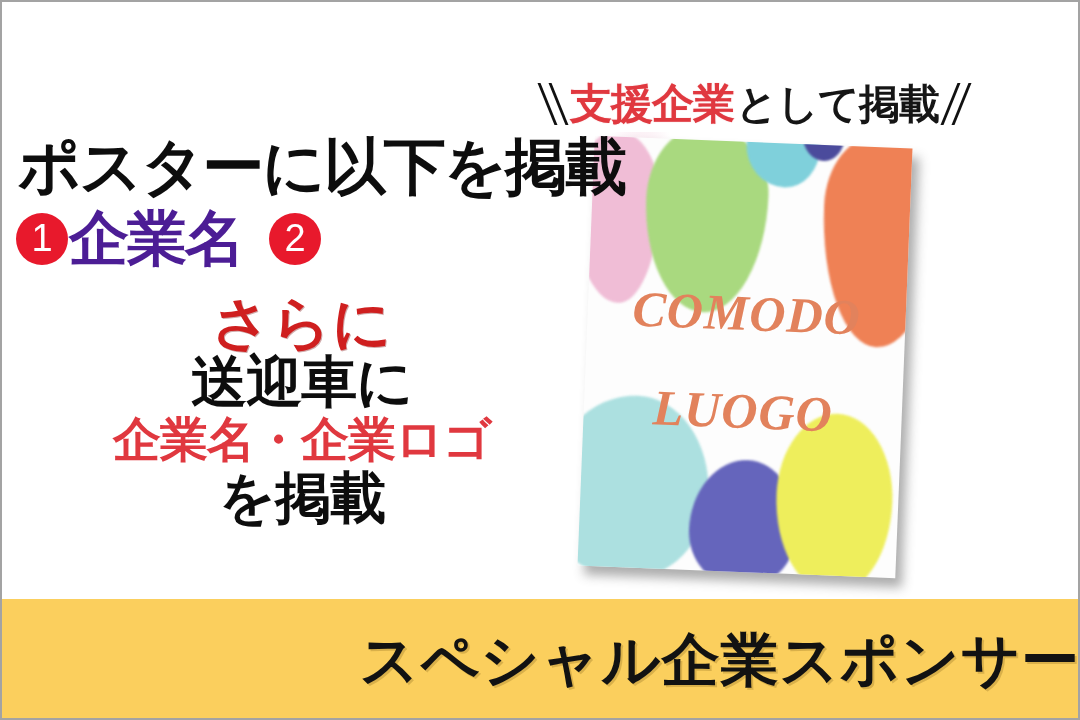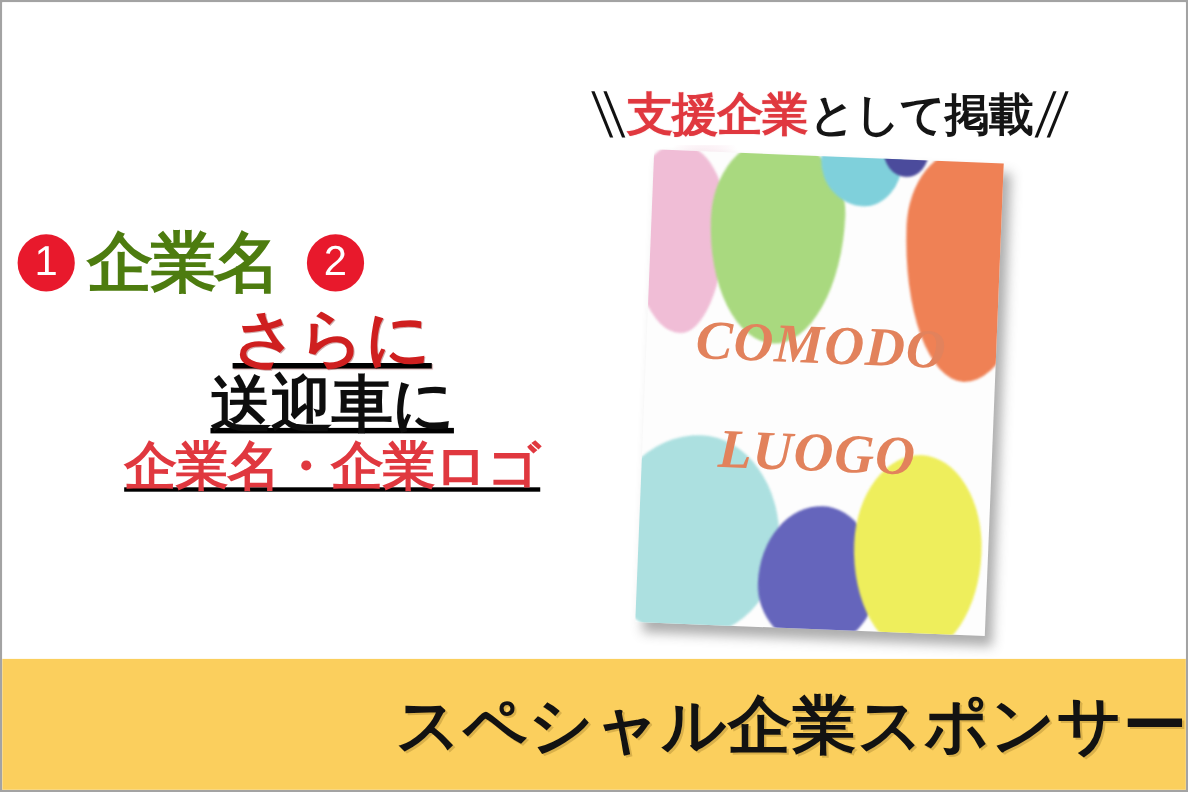--- a/index.html
+++ b/index.html
@@ -121,36 +121,35 @@
     font-size: 38px;
     font-weight: normal;
     line-height: 1;
     flex: 0 0 auto;
     padding-bottom: 3px;
     box-sizing: border-box;
   }
   .item-label {
     font-size: 60px;
     font-weight: bold;
-    color: #4d7c0f;
+    color: #4c1d95;
     letter-spacing: -2px;
     line-height: 1;
-    margin-left: 11px;
+    margin-left: 1px;
   }
   .item-gap { width: 26px; flex: 0 0 auto; }
 
   
   .mid-col {
     position: absolute;
     left: 0;
-    top: 276px;
+    top: 291px;
     width: 600px;
     text-align: center;
     z-index: 6;
-    text-decoration: underline;
   }
   .mid-red-big {
     font-size: 58px;
     font-weight: bold;
     color: #cf1f1f;
     letter-spacing: 1px;
     line-height: 1.02;
     text-shadow: 1px 1px 0 rgba(120,10,10,0.35);
   }
   .mid-black {
@@ -287,32 +286,34 @@
                     border-radius:52% 48% 50% 50% / 56% 54% 46% 44%;"></div>
 
         <div class="blob" style="left:196px; top:268px; width:116px; height:180px; background:#eeee5c;
                     border-radius:50% 50% 48% 52% / 46% 48% 52% 54%;"></div>
 
         <div class="poster-title l1">COMODO</div>
         <div class="poster-title l2">LUOGO</div>
       </div>
     </div>
 
+    <div class="line-poster">ポスターに以下を掲載</div>
 
     <div class="line-items">
       <span class="badge">1</span>
       <span class="item-label">企業名</span>
       <span class="item-gap"></span>
       <span class="badge">2</span>
     </div>
 
     <div class="mid-col">
       <div class="mid-red-big">さらに</div>
       <div class="mid-black">送迎車に</div>
       <div class="mid-red">企業名・企業ロゴ</div>
+      <div class="mid-black2">を掲載</div>
     </div>
 
   </div>
 
   <div class="banner">
     <span class="banner-text">スペシャル企業スポンサー</span>
   </div>
 
 </div>
 

